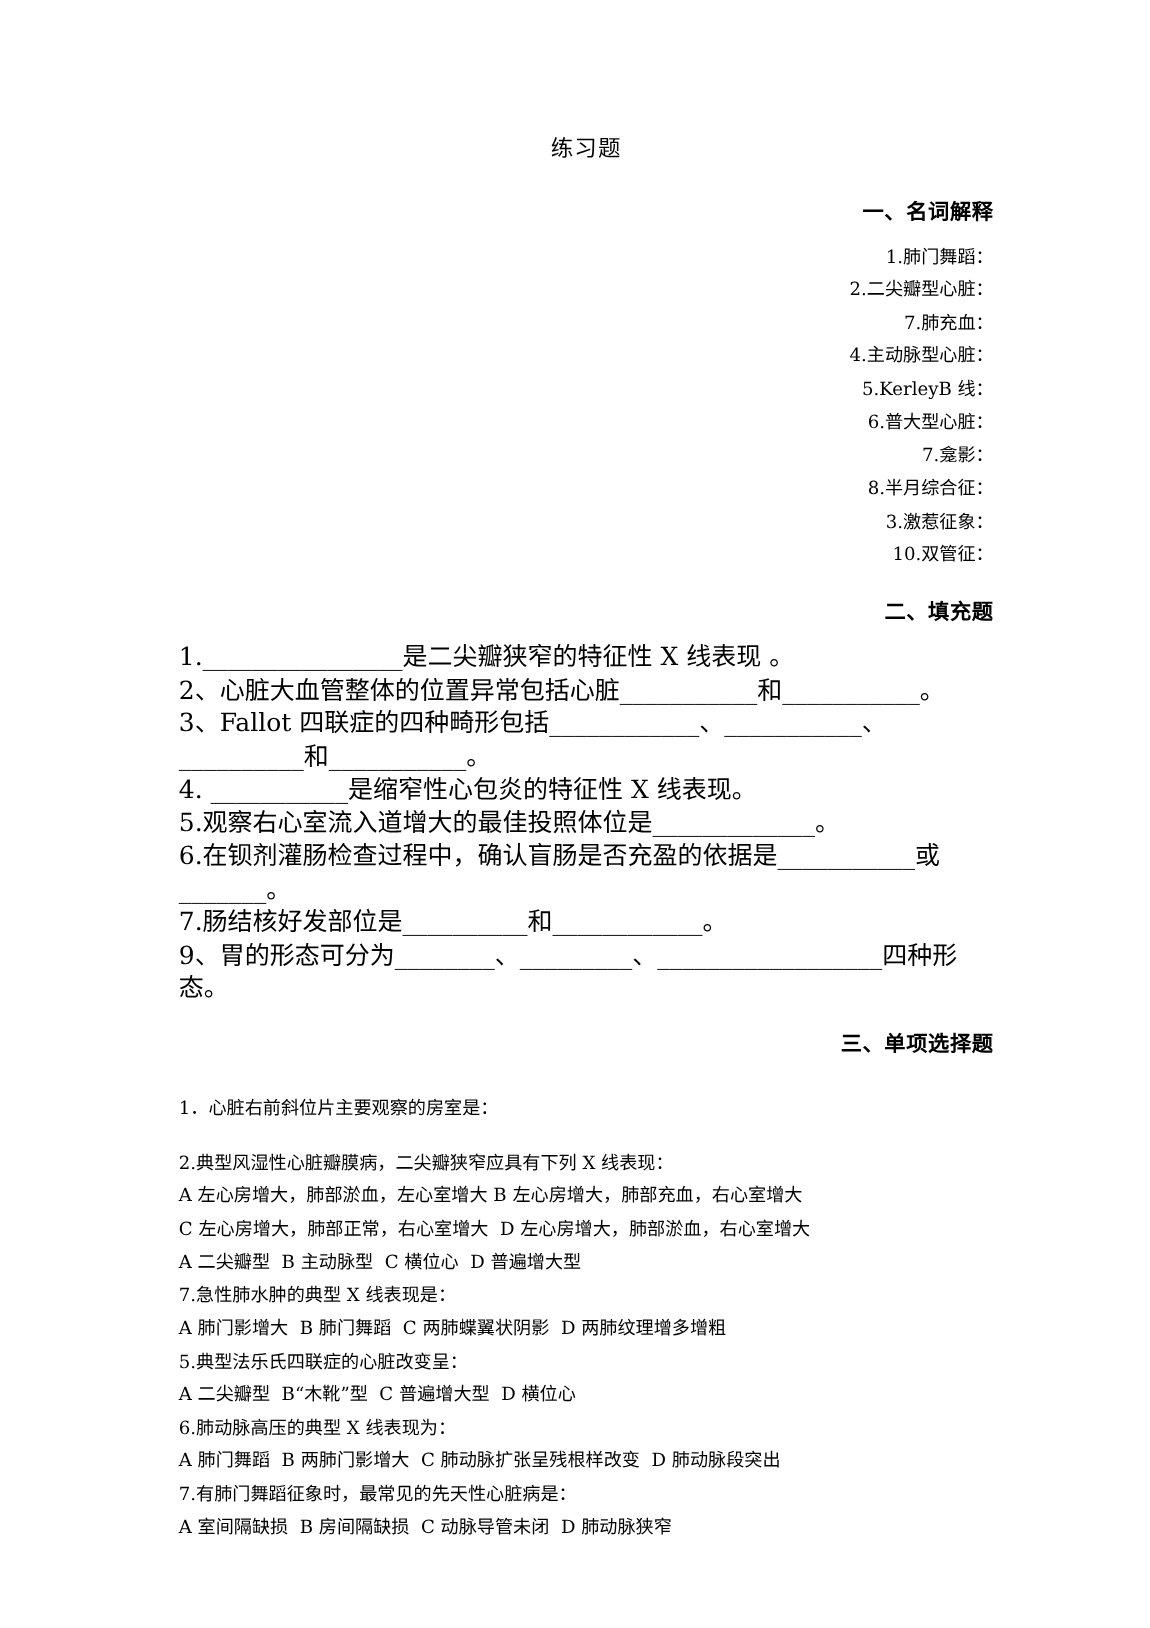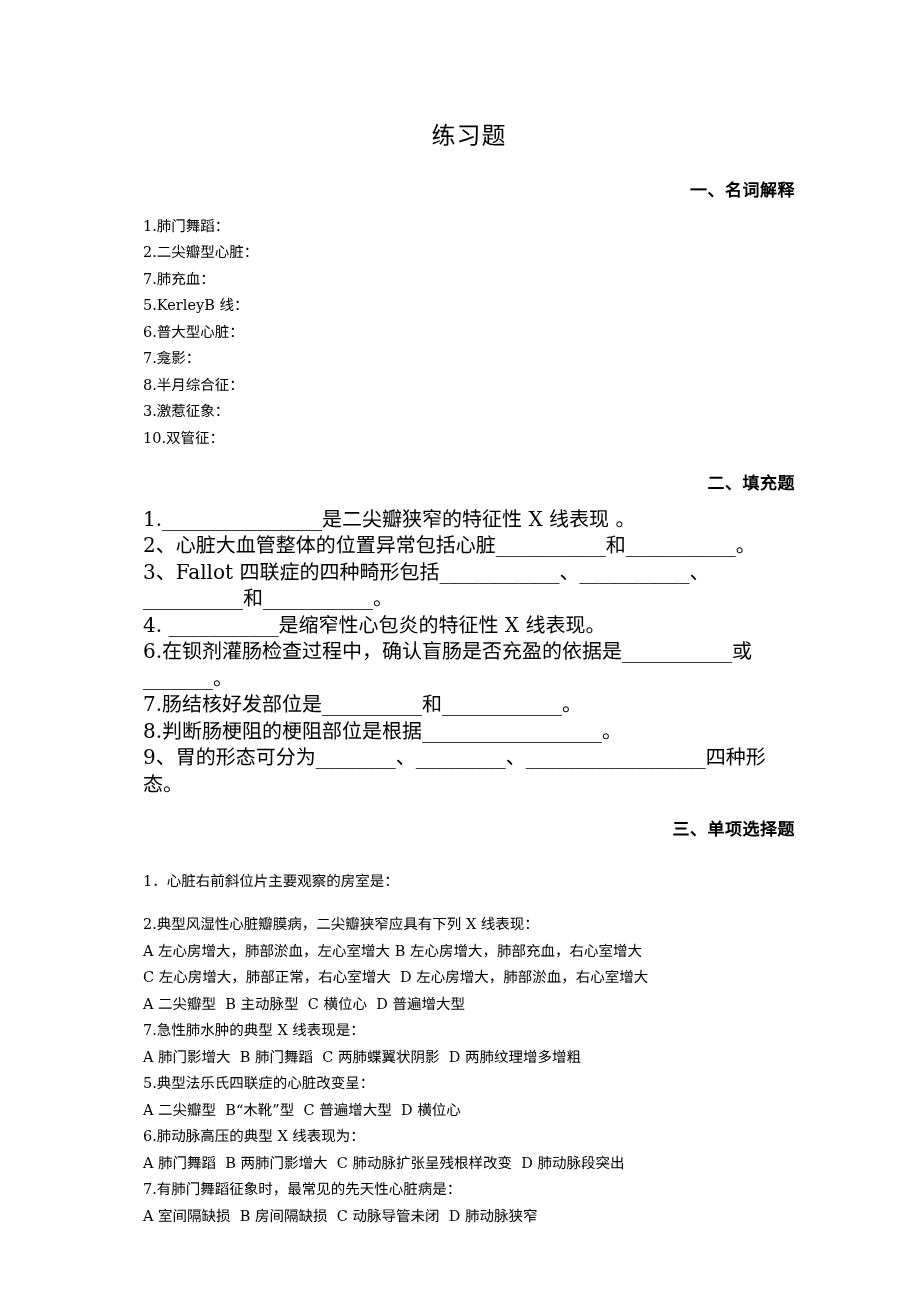--- a/index.html
+++ b/index.html
@@ -24,24 +24,24 @@
   }
   .content {
     position: absolute;
     left: 143px;
     top: 108px;
     width: 652px;
   }
 
   
   .doc-title {
-    font-size: 24px;
+    font-size: 18px;
     font-weight: normal;
     text-align: center;
-    margin: 12px 0 26px 0;
+    margin: 0 0 26px 0;
     padding: 0;
     letter-spacing: 1px;
     line-height: 1.35;
   }
 
   
   .section-heading {
     font-size: 17px;
     font-weight: bold;
     margin: 0;
@@ -54,20 +54,21 @@
   .sec-gap-bot { margin-bottom: 9px; }
 
   
   .line {
     font-size: 14.5px;
     line-height: 27px;
     margin: 0;
     padding: 0;
     white-space: pre-wrap;
     word-break: break-all;
+    text-align: right;
   }
   .term-line {
     font-size: 14.5px;
     line-height: 26.5px;
   }
   .blank-list { margin: 0; padding: 0; }
 
   .fill-line {
     font-size: 20px;
     line-height: 26.5px;
@@ -96,37 +97,38 @@
 <div class="page">
   <div class="content">
 
     <h1 class="doc-title">练习题</h1>
 
     <h2 class="section-heading sec-gap-bot">一、名词解释</h2>
     <div class="blank-list">
       <div class="line term-line">1.肺门舞蹈：</div>
       <div class="line term-line">2.二尖瓣型心脏：</div>
       <div class="line term-line">7.肺充血：</div>
+      <div class="line term-line">4.主动脉型心脏：</div>
       <div class="line term-line">5.KerleyB 线：</div>
       <div class="line term-line">6.普大型心脏：</div>
       <div class="line term-line">7.龛影：</div>
       <div class="line term-line">8.半月综合征：</div>
       <div class="line term-line">3.激惹征象：</div>
       <div class="line term-line">10.双管征：</div>
     </div>
 
     <h2 class="section-heading sec-gap-top sec-gap-bot">二、填充题</h2>
     <div class="blank-list">
       <div class="fill-line">1.________________是二尖瓣狭窄的特征性 X 线表现 。</div>
       <div class="fill-line">2、心脏大血管整体的位置异常包括心脏___________和___________。</div>
       <div class="fill-line">3、Fallot 四联症的四种畸形包括____________、___________、__________和___________。</div>
       <div class="fill-line">4. ___________是缩窄性心包炎的特征性 X 线表现。</div>
+      <div class="fill-line">5.观察右心室流入道增大的最佳投照体位是_____________。</div>
       <div class="fill-line">6.在钡剂灌肠检查过程中，确认盲肠是否充盈的依据是___________或_______。</div>
       <div class="fill-line">7.肠结核好发部位是__________和____________。</div>
-      <div class="fill-line">8.判断肠梗阻的梗阻部位是根据__________________。</div>
       <div class="fill-line">9、胃的形态可分为________、_________、__________________四种形态。</div>
     </div>
 
     <h2 class="section-heading sec-gap-top">三、单项选择题</h2>
 
     <div class="mcq-block mcq-top-gap">
 
       <div>
         <div class="q-stem q-first-stem">1．心脏右前斜位片主要观察的房室是：</div>
       </div>

